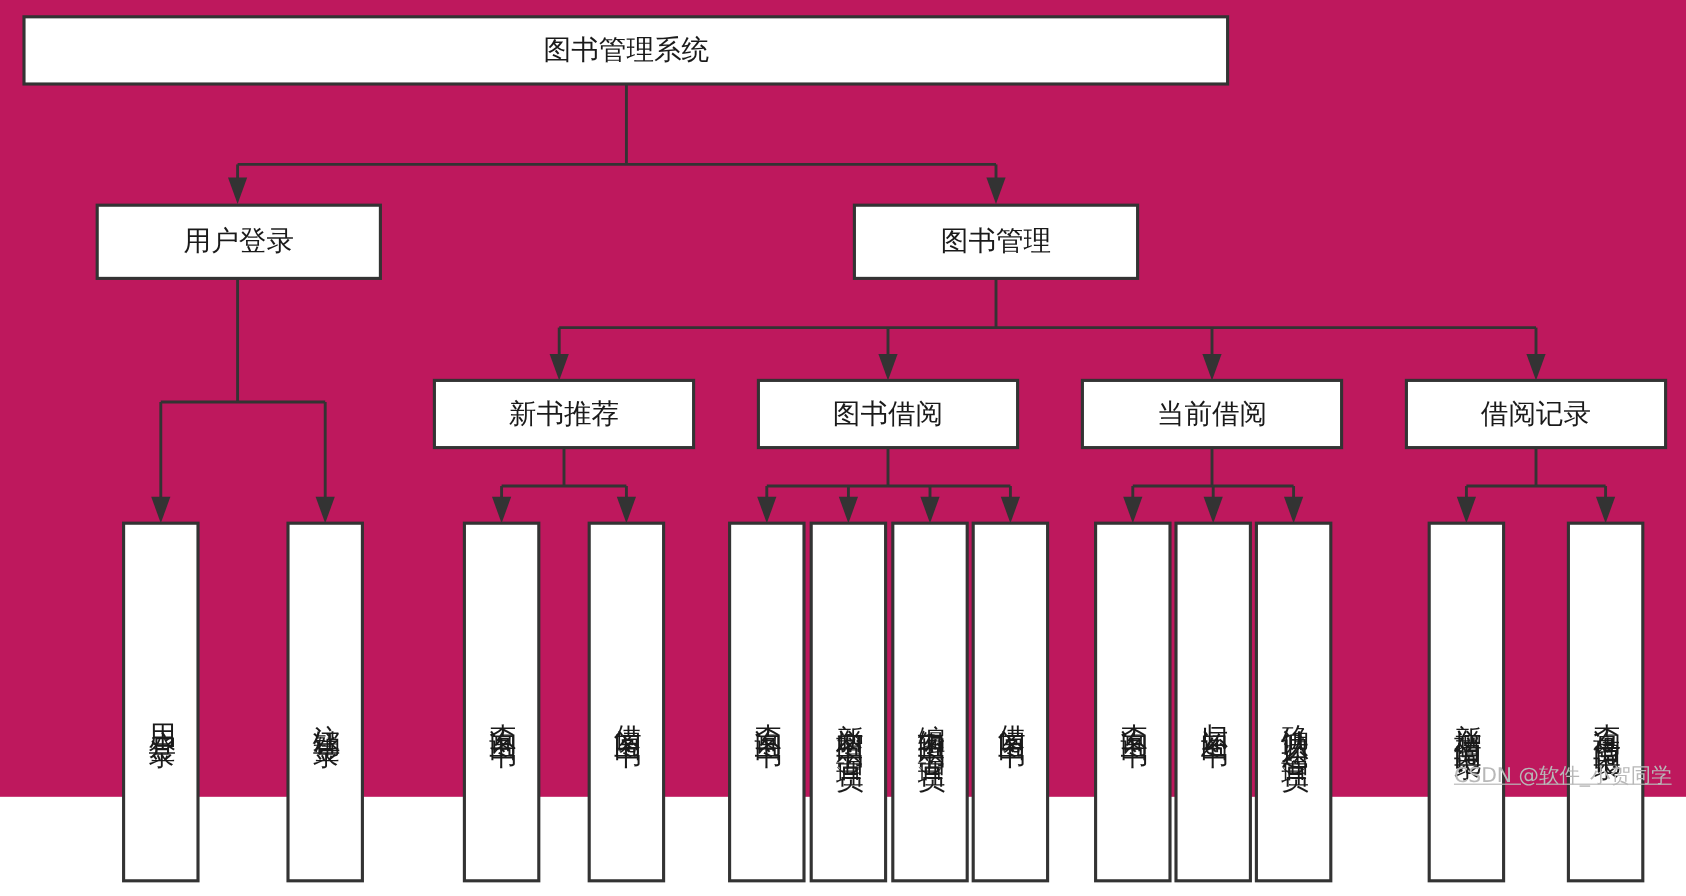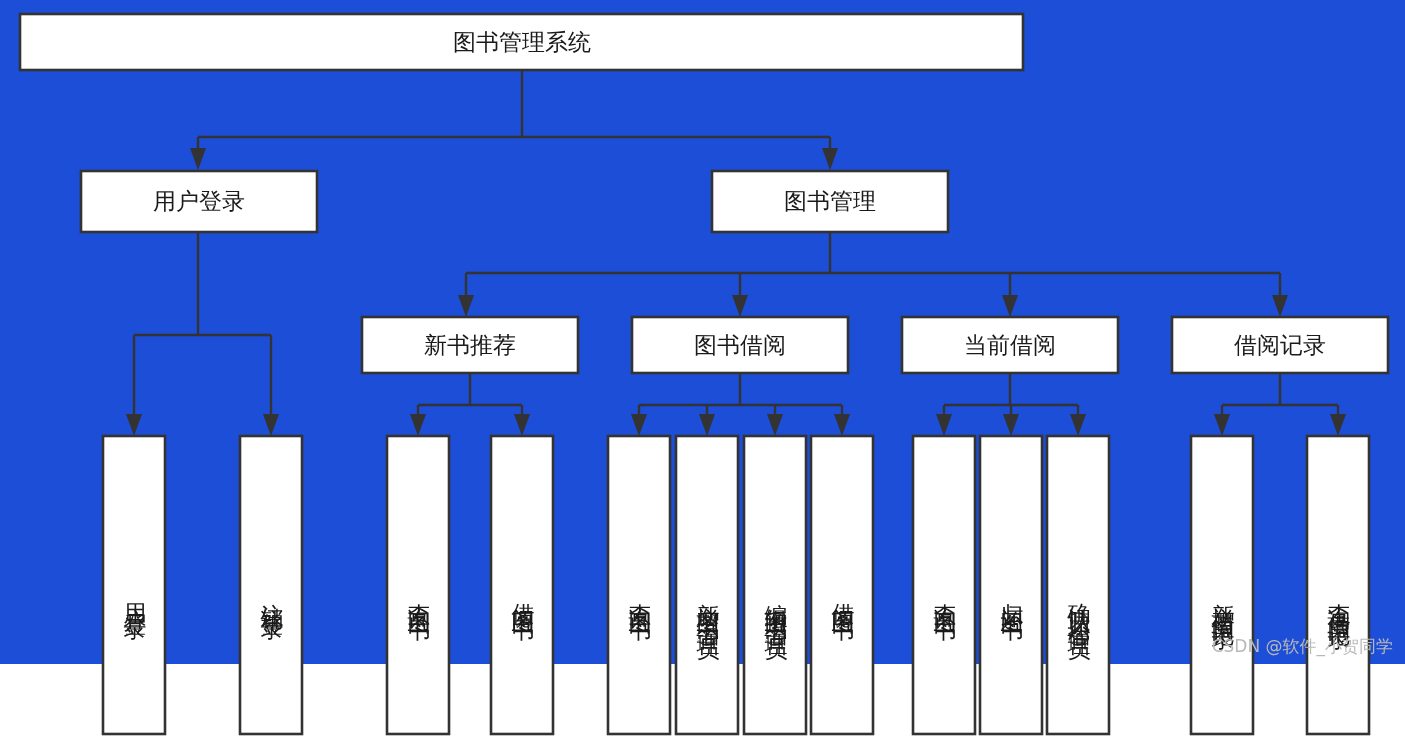--- a/index.html
+++ b/index.html
@@ -11,21 +11,21 @@
   body {
     font-family: "DejaVu Sans", "Liberation Sans", sans-serif;
     width: 1405px;
     height: 747px;
     overflow: hidden;
   }
   #diagram-root {
     position: relative;
     width: 1405px;
     height: 664px;
-    background: #1d4ed8;
+    background: #be185d;
   }
   svg#diagram-svg {
     position: absolute;
     left: 0;
     top: 0;
     width: 1405px;
     height: 747px;
     display: block;
   }
   .node-box {
@@ -62,20 +62,21 @@
   }
   .watermark-text {
     position: absolute;
     right: 12px;
     bottom: 6px;
     font-family: "DejaVu Sans", "Liberation Sans", sans-serif;
     font-size: 17px;
     color: #b8b8b8;
     white-space: nowrap;
     user-select: none;
+    text-decoration: underline;
   }
 </style>
 </head>
 <body>
 
 <div id="diagram-root">
 
   <svg id="diagram-svg" viewBox="0 0 1405 747" xmlns="http://www.w3.org/2000/svg">
 
     <g>

